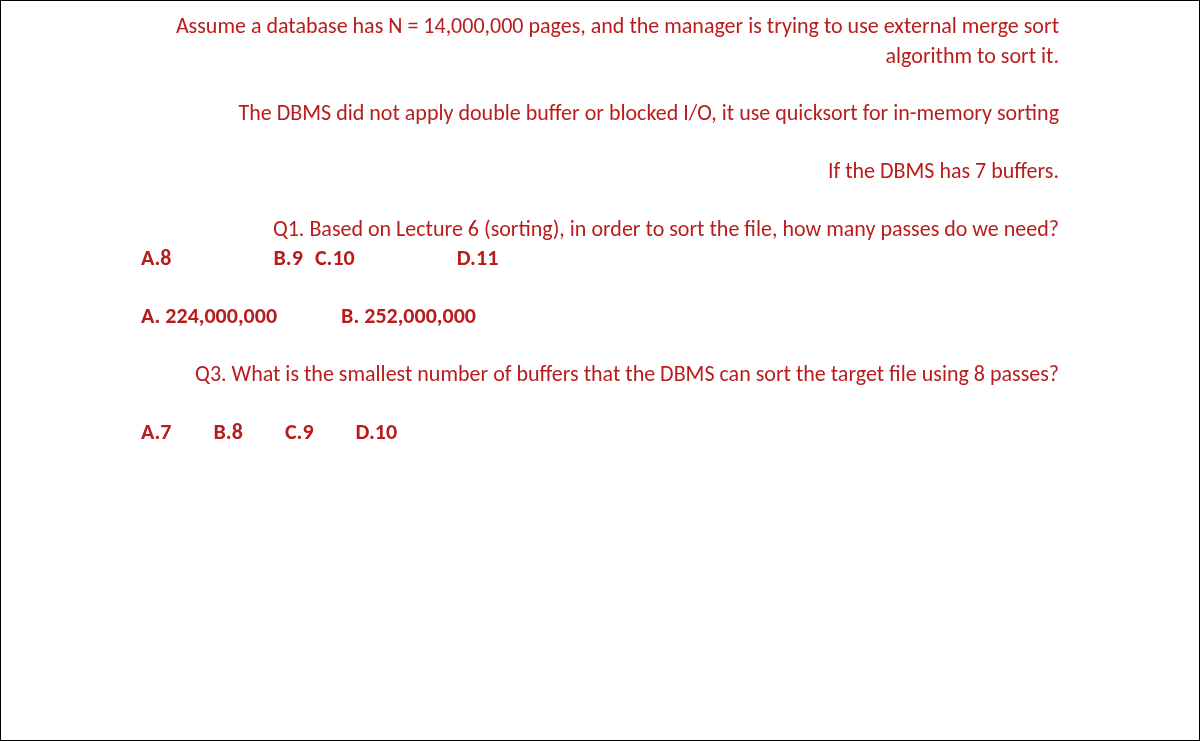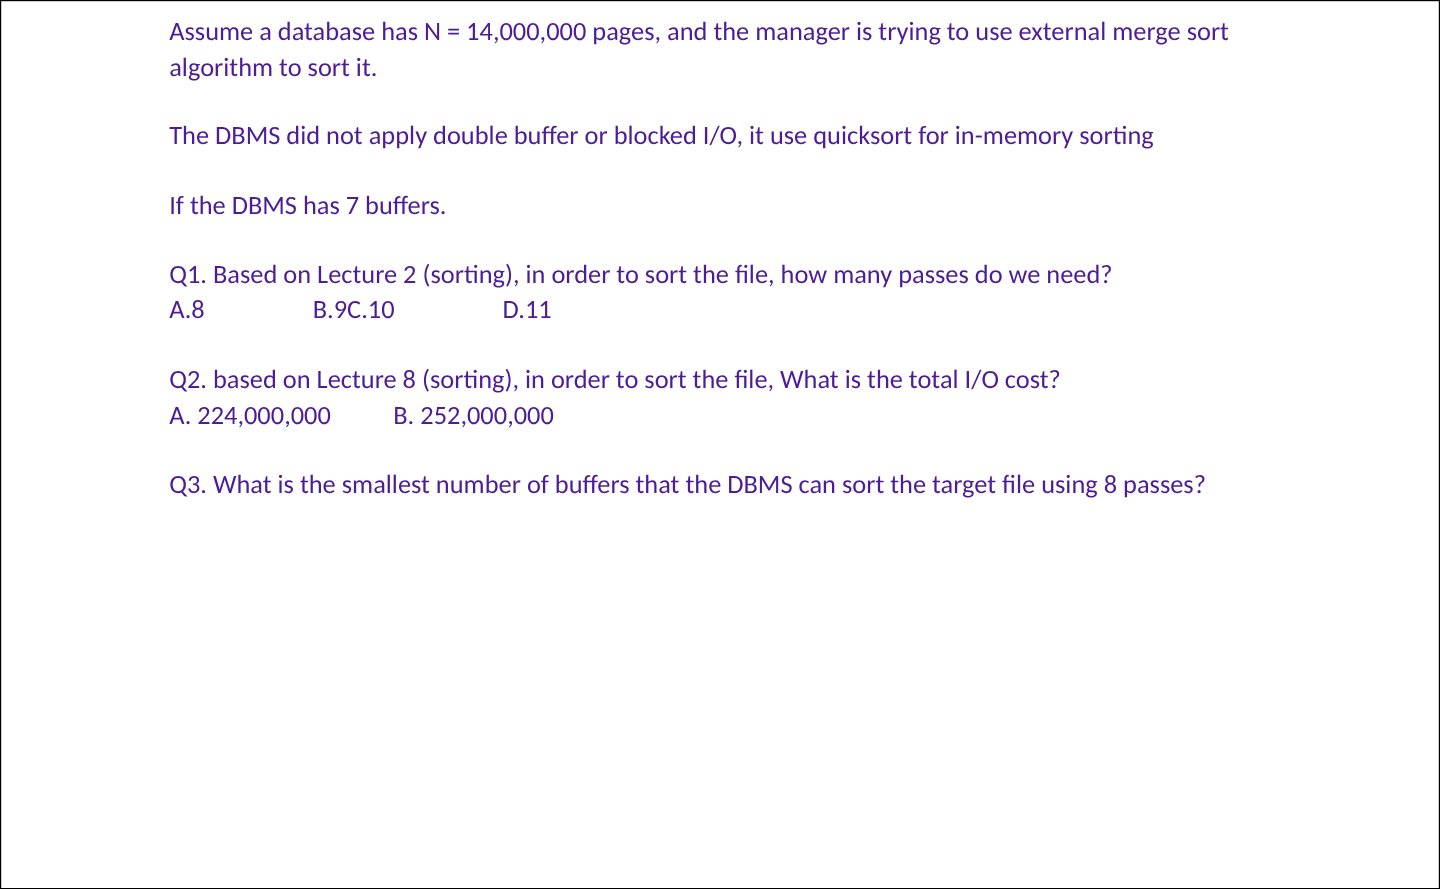--- a/index.html
+++ b/index.html
@@ -17,31 +17,33 @@
     .page-container {
       border: 1px solid #000;
       margin: 0;
       width: 1200px;
       height: 741px;
       padding: 10px 140px 10px 140px;
     }
     .content {
       font-size: 22px;
       line-height: 1.35;
-      color: #4c1d95;
+      color: #b91c1c;
+      text-align: right;
     }
     .paragraph {
       margin-bottom: 28px;
     }
     .question-block {
       margin-bottom: 28px;
     }
     .options-row {
       display: flex;
-      gap: 0;
+      gap: 12px;
+      font-weight: bold;
     }
     .option {
       white-space: nowrap;
     }
     .q1-options .option:nth-child(1) { margin-right: 90px; }
     .q1-options .option:nth-child(2) { }
     .q1-options .option:nth-child(3) { margin-right: 90px; }
     
     .q2-options .option:nth-child(1) { margin-right: 52px; }
     .q2-options .option:nth-child(2) { margin-right: 16px; }
@@ -58,35 +60,40 @@
 <body>
 
 <div class="page-container">
   <div class="content">
 
     <div class="paragraph">Assume a database has N = 14,000,000 pages, and the manager is trying to use external merge sort algorithm to sort it.</div>
     <div class="paragraph">The DBMS did not apply double buffer or blocked I/O, it use quicksort for in-memory sorting</div>
     <div class="paragraph">If the DBMS has 7 buffers.</div>
 
     <div class="question-block">
-      <div>Q1. Based on  Lecture 2 (sorting), in order to sort  the file, how many passes do we need?</div>
+      <div>Q1. Based on  Lecture 6 (sorting), in order to sort  the file, how many passes do we need?</div>
       <div class="options-row q1-options">
         <span class="option">A.8</span>
         <span class="option">B.9</span>
         <span class="option">C.10</span>
         <span class="option">D.11</span>
       </div>
     </div>
 
     <div class="question-block">
-      <div>Q2. based on Lecture 8 (sorting), in order to sort the file, What is the total I/O cost?</div>
       <div class="options-row q2-options">
         <span class="option">A. 224,000,000</span>
         <span class="option">B. 252,000,000</span>
       </div>
     </div>
 
     <div class="question-block">
       <div>Q3. What is the smallest number of buffers that the DBMS can sort the target file using 8 passes?</div>
+      <div class="options-row q3-options">
+        <span class="option">A.7</span>
+        <span class="option">B.8</span>
+        <span class="option">C.9</span>
+        <span class="option">D.10</span>
+      </div>
     </div>
 
   </div>
 </div>
 
 </body></html>

